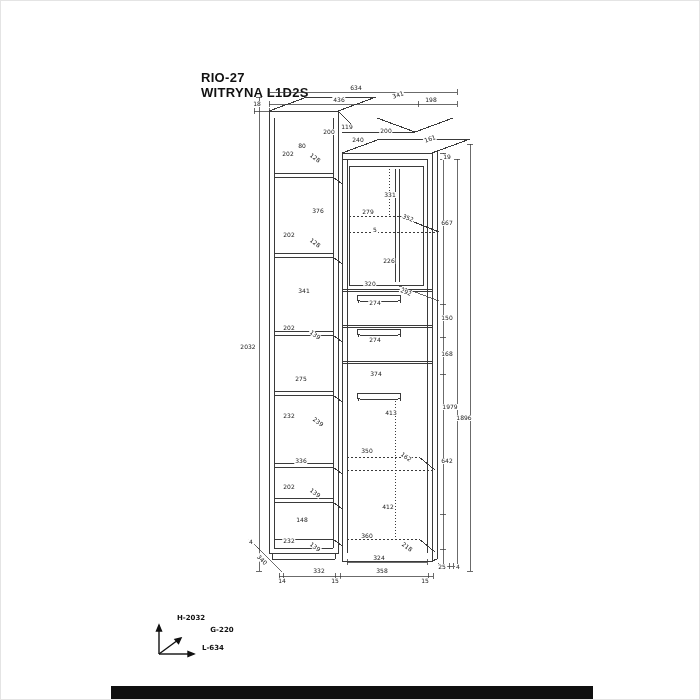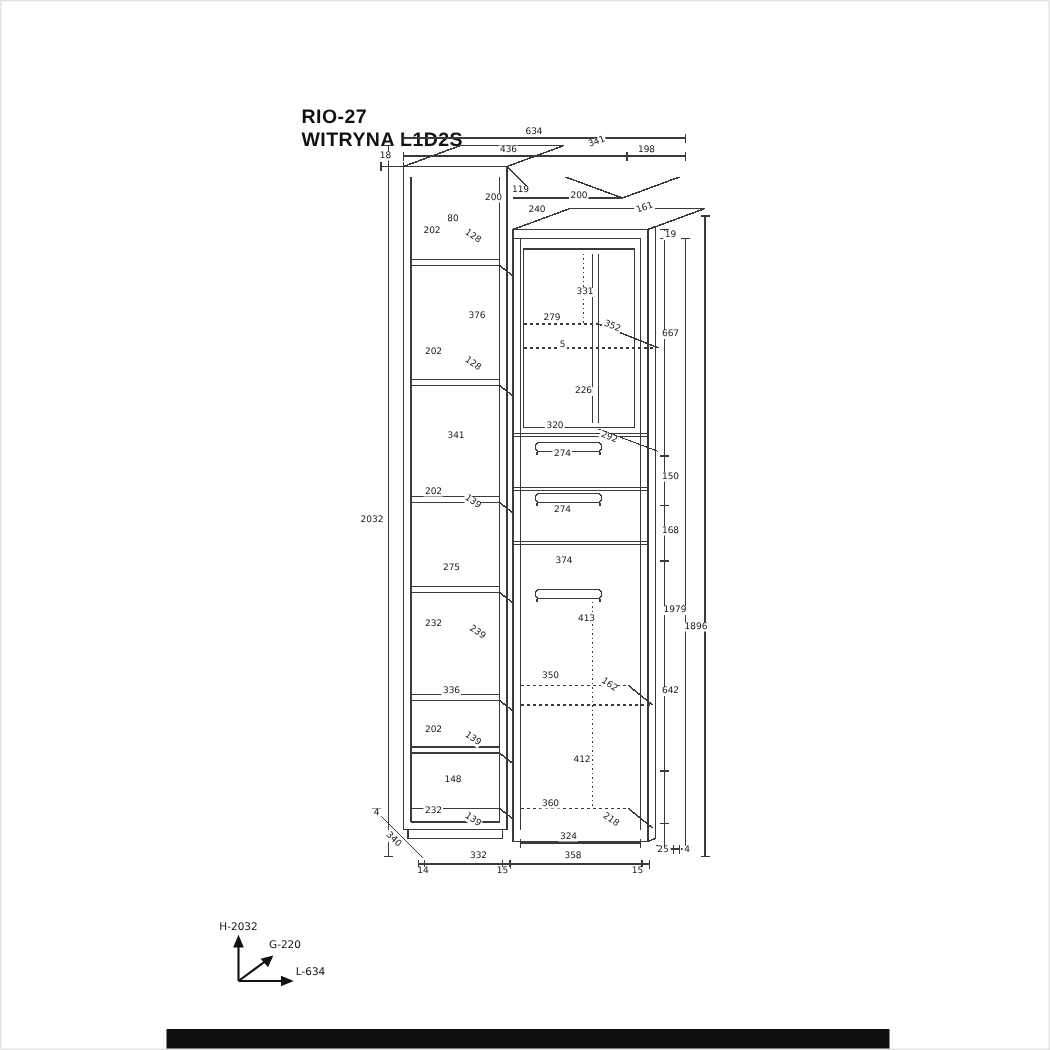--- a/index.html
+++ b/index.html
@@ -9,22 +9,22 @@
     font-family:"Liberation Sans",sans-serif;
   }
   .title-block{position:absolute;left:200px;top:28px;color:#111;margin-top:41px;}
   .title-line{font-family:"Liberation Sans",sans-serif;font-weight:bold;font-size:13px;line-height:15px;letter-spacing:.3px;}
   svg.drawing{position:absolute;left:0;top:0;}
   .dim{
     position:absolute;font-family:"DejaVu Sans",sans-serif;font-size:6px;line-height:6px;
     color:#1a1a1a;transform:translate(-50%,-50%);white-space:nowrap;background:#fff;padding:0 1px;
   }
   .axis-label{
-    position:absolute;font-family:"DejaVu Sans",sans-serif;font-size:7px;font-weight:normal;
-    color:#111;transform:translate(-50%,-50%);white-space:nowrap;
+    position:absolute;font-family:"DejaVu Sans",sans-serif;font-size:7px;font-weight:bold;
+    color:#111;transform:translate(-50%,-50%);white-space:nowrap;margin-left:32px;
   }
   .footer-bar{position:absolute;left:110px;top:685px;width:482px;height:15px;}
 </style>
 </head>
 <body>
 
 <div id="canvas">
 
   <div class="title-block">
     <div class="title-line">RIO-27</div>
@@ -174,16 +174,16 @@
       <path d="M158 653 V628" fill="none"></path>
       <path d="M158 624 L155.5 630 L160.5 630 Z"></path>
       <path d="M158 653 L177 639" fill="none"></path>
       <path d="M180 637 L174 638.5 L177.5 642.5 Z"></path>
       <path d="M158 653 H189" fill="none"></path>
       <path d="M193 653 L187 650.5 L187 655.5 Z"></path>
     </g>
   </svg>
   <span class="axis-label" style="left:158px;top:617px">H-2032</span>
   <span class="axis-label" style="left:189px;top:629px">G-220</span>
-  <span class="axis-label" style="left:206px;top:647px">L-634</span>
+  <span class="axis-label" style="left:180px;top:647px">L-634</span>
 
   <div class="footer-bar" style="background: rgb(15, 15, 15);"></div>
 </div>
 
 </body></html>

